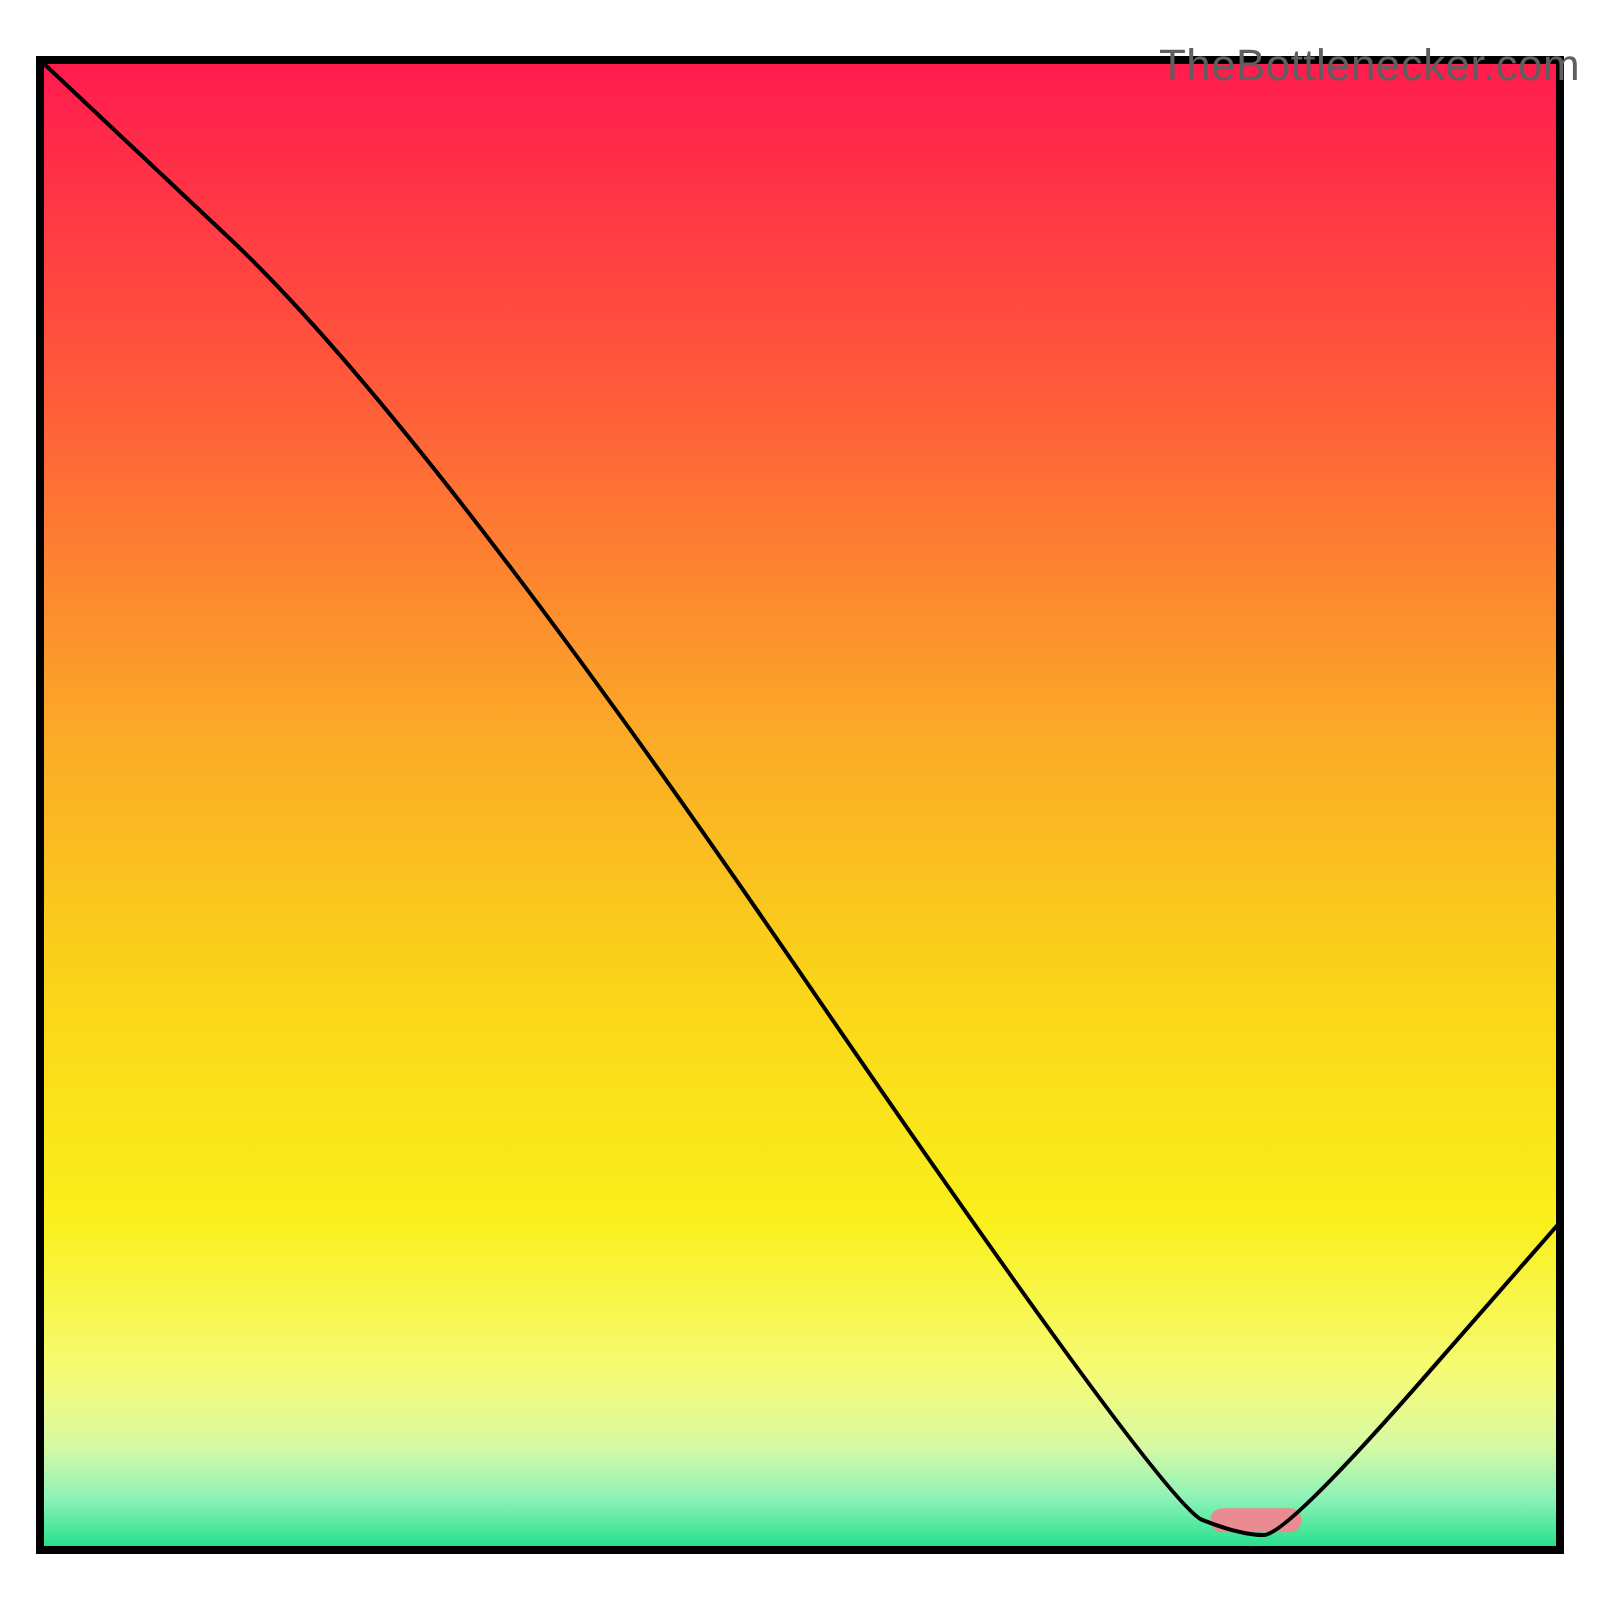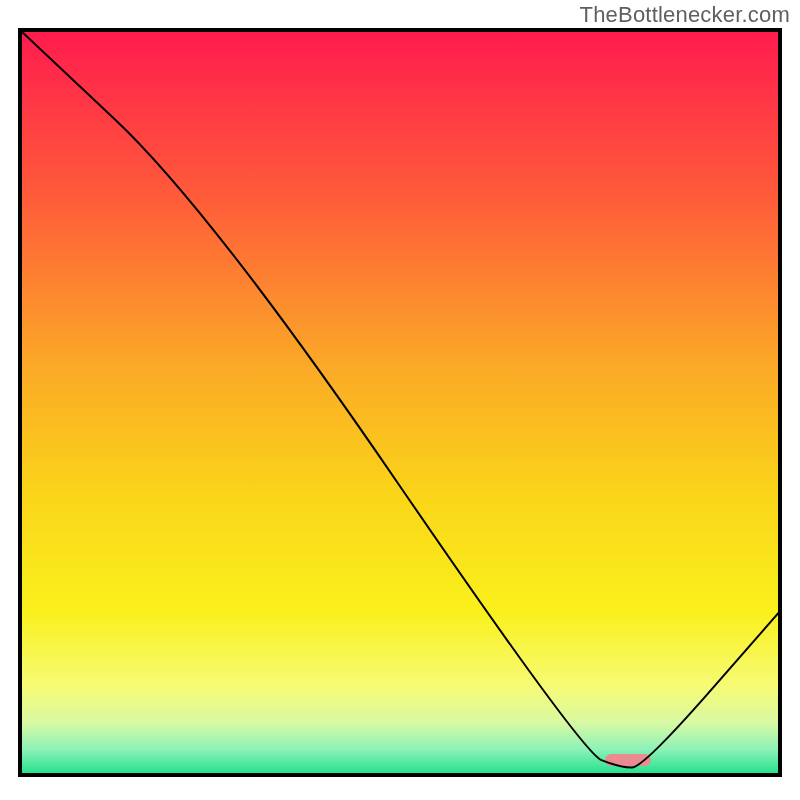--- a/index.html
+++ b/index.html
@@ -11,21 +11,21 @@
     font-family: Arial, Helvetica, sans-serif;
     overflow: hidden;
   }
   .chart-wrap {
     position: relative;
     width: 800px;
     height: 800px;
   }
   .watermark {
     position: absolute;
-    top: 2px;
+    top: 20px;
     right: 10px;
     color: #5f5f5f;
     font-size: 22px;
     font-weight: 500;
     letter-spacing: 0.2px;
     z-index: 20;
     text-align: center;
   }
   svg {
     position: absolute;

